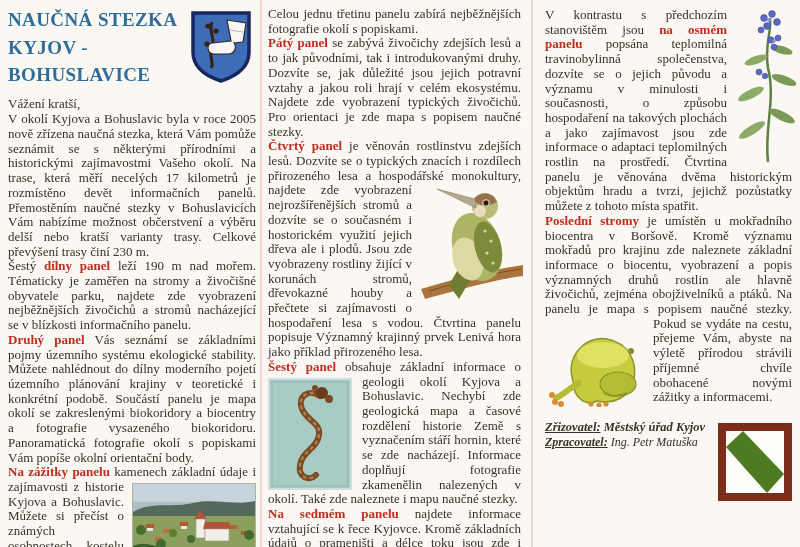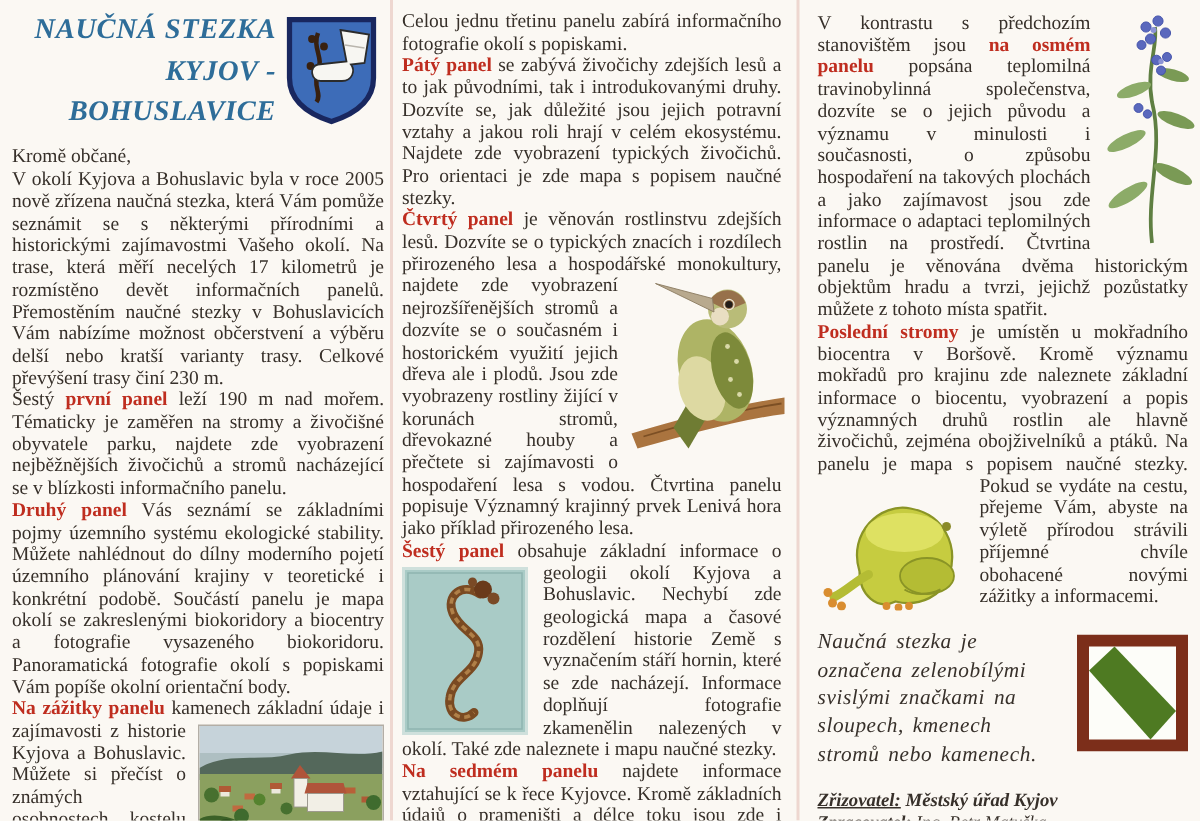--- a/index.html
+++ b/index.html
@@ -13,24 +13,23 @@
   .fold.f1{left:260px;} .fold.f2{left:531px;}
 
   .col{position:absolute;top:0;font-size:13px;line-height:14.7px;text-align:justify;}
   .col p{margin:0;}
   .col1{left:8px;width:248px;top:4px;}
   .col2{left:268px;width:253px;top:7px;}
   .col3{left:545px;width:247px;top:8px;}
 
   .title-row{display:flex;align-items:flex-start;margin-bottom:8px;}
   h1.title{
-    margin:2px 0 0 0;width:176px;text-align:right;
+    margin:2px 0 0 0;width:176px;text-align:left;
     font-size:19px;line-height:1.45;font-weight:bold;letter-spacing:.4px;
     color:#2e6d99;
-    font-style:italic;
   }
   .crest{flex:0 0 auto;margin:6px 0 0 6px;}
 
   .salut{margin-bottom:1px !important;text-align:left;}
 
   .hl{color:#bf2d1f;font-weight:bold;}
 
   .float{display:block;}
   .photo-float{float:right;width:124px;height:86px;margin:3px 0 1px 8px;border:1px solid #b3aea6;box-sizing:border-box;}
   .bird-float{float:right;width:106px;height:126px;margin:0 -4px 2px 7px;}
@@ -67,25 +66,25 @@
         <circle cx="18" cy="16" r="2.6" fill="#38200f"></circle>
           <circle cx="26" cy="21" r="2.6" fill="#38200f"></circle>
         <circle cx="17" cy="34" r="2.6" fill="#38200f"></circle>
           <circle cx="26" cy="42" r="2.6" fill="#38200f"></circle>
         <path d="M37,10 L56,13 L53,32 L44,33 C47,37 45,44 38,44 L24,44 C17,44 16,34 22,33 L41,31 Z" fill="#f7f6f2" stroke="#2b2b2b" stroke-width="1.2"></path>
         <line x1="40" y1="20" x2="53" y2="22" stroke="#b9b5ad" stroke-width="1"></line>
       </svg>
     </div>
   </div>
 
-  <p class="salut">Kromě občané,</p>
+  <p class="salut">Vážení kratší,</p>
 
   <p>V okolí Kyjova a Bohuslavic byla v roce 2005 nově zřízena naučná stezka, která Vám pomůže seznámit se s některými přírodními a historickými zajímavostmi Vašeho okolí. Na trase, která měří necelých 17 kilometrů je rozmístěno devět informačních panelů. Přemostěním naučné stezky v Bohuslavicích Vám nabízíme možnost občerstvení a výběru delší nebo kratší varianty trasy. Celkové převýšení trasy činí 230 m.</p>
 
-  <p><span>Šestý </span><span class="hl">první panel</span><span> leží 190 m nad mořem. Tématicky je zaměřen na stromy a živočišné obyvatele parku, najdete zde vyobrazení nejběžnějších živočichů a stromů nacházející se v blízkosti informačního panelu.</span></p>
+  <p><span>Šestý </span><span class="hl">dílny panel</span><span> leží 190 m nad mořem. Tématicky je zaměřen na stromy a živočišné obyvatele parku, najdete zde vyobrazení nejběžnějších živočichů a stromů nacházející se v blízkosti informačního panelu.</span></p>
 
   <p><span class="hl">Druhý panel</span><span> Vás seznámí se základními pojmy územního systému ekologické stability. Můžete nahlédnout do dílny moderního pojetí územního plánování krajiny v teoretické i konkrétní podobě. Součástí panelu je mapa okolí se zakreslenými biokoridory a biocentry a fotografie vysazeného biokoridoru. Panoramatická fotografie okolí s popiskami Vám popíše okolní orientační body.</span></p>
 
   <p><span class="hl">Na zážitky panelu</span><span> kamenech základní údaje i zajímavosti </span><span class="float photo-float">
         <svg width="122" height="84" viewBox="0 0 122 84">
       <rect x="0" y="0" width="122" height="26" fill="#c6d3da"></rect>
       <rect x="0" y="18" width="122" height="10" fill="#aebfc2"></rect>
       <path d="M0,28 C18,17 40,24 60,19 C82,14 102,22 122,17 L122,36 L0,36 Z" fill="#54685b"></path>
       <rect x="0" y="32" width="122" height="38" fill="#8ba05f"></rect>
       <rect x="13" y="40" width="8" height="4" fill="#b05a36"></rect>
@@ -108,21 +107,21 @@
       <rect x="72" y="45" width="24" height="12" fill="#f2efe6" stroke="#9a968c" stroke-width="0.6"></rect>
       <path d="M0,84 L0,62 C14,55 30,66 44,70 C66,58 92,72 122,64 L122,84 Z" fill="#3c6128"></path>
       <circle cx="18" cy="70" r="8" fill="#2f5120"></circle>
           <circle cx="52" cy="74" r="7" fill="#2f5120"></circle>
       <circle cx="98" cy="72" r="8" fill="#35591f"></circle>
     </svg>
       </span><span>z historie Kyjova a Bohuslavic. Můžete si přečíst o známých osobnostech, kostelu sv. Filipa a Jakuba, vinohradech i příkladném odkazu Josefky Novotné.</span></p>
 </div>
 
 <div class="col col2">
-  <p>Celou jednu třetinu panelu zabírá informačního fotografie okolí s popiskami.</p>
+  <p>Celou jednu třetinu panelu zabírá nejběžnějších fotografie okolí s popiskami.</p>
 
   <p><span class="hl">Pátý panel</span><span> se zabývá živočichy zdejších lesů a to jak původními, tak i introdukovanými druhy. Dozvíte se, jak důležité jsou jejich potravní vztahy a jakou roli hrají v celém ekosystému. Najdete zde vyobrazení typických živočichů. Pro orientaci je zde mapa s popisem naučné stezky.</span></p>
 
   <p><span class="hl">Čtvrtý panel</span><span> je věnován rostlinstvu zdejších lesů. Dozvíte se o typických znacích i rozdílech přirozeného lesa a hospodářské monokultury, najdete zde </span><span class="float bird-float">
         <svg width="106" height="126" viewBox="0 0 106 126">
       <path d="M2,106 C32,97 70,87 104,82 L104,93 C72,97 36,108 6,116 Z" fill="#aa743f"></path>
       <path d="M10,108 C40,99 74,90 102,86" fill="none" stroke="#7c4f24" stroke-width="1.2"></path>
       <polygon points="30,102 45,76 54,92 40,116" fill="#6f7c33"></polygon>
       <ellipse cx="58" cy="64" rx="24" ry="35" fill="#aeb465" transform="rotate(-18 58 64)"></ellipse>
       <ellipse cx="49" cy="76" rx="15" ry="22" fill="#ddd9a2" transform="rotate(-18 49 76)"></ellipse>
@@ -197,20 +196,20 @@
       <circle cx="63" cy="83" r="2.6" fill="#d98d2f"></circle>
       <circle cx="88" cy="30" r="3" fill="#8a8a2a"></circle>
     </svg>
       </span><span>stezky. Pokud se vydáte na cestu, přejeme Vám, abyste na výletě přírodou strávili příjemné chvíle obohacené novými zážitky a informacemi.</span></p>
 
   <p class="note"><span class="float marker-float">
         <svg width="74" height="78" viewBox="0 0 74 78">
       <rect x="4" y="4" width="66" height="70" fill="#fdfdf9" stroke="#7c2e1a" stroke-width="8"></rect>
       <polygon points="8,24 25,8 66,51 49,70" fill="#4e7a22"></polygon>
     </svg>
-      </span><span>Naučná stezka je označena zelenobílými svislými značkami na sloupech, kmenech stromů nebo kamenech.</span></p>
+      </span></p>
 
   <div class="credits">
     <p class="founder-line"><span class="clabel">Zřizovatel:</span><span> Městský úřad Kyjov</span></p>
     <p class="cred-line"><span class="clabel">Zpracovatel:</span><span class="cval"> Ing. Petr Matuška</span></p>
 
   </div>
 </div>
 
 </body></html>

